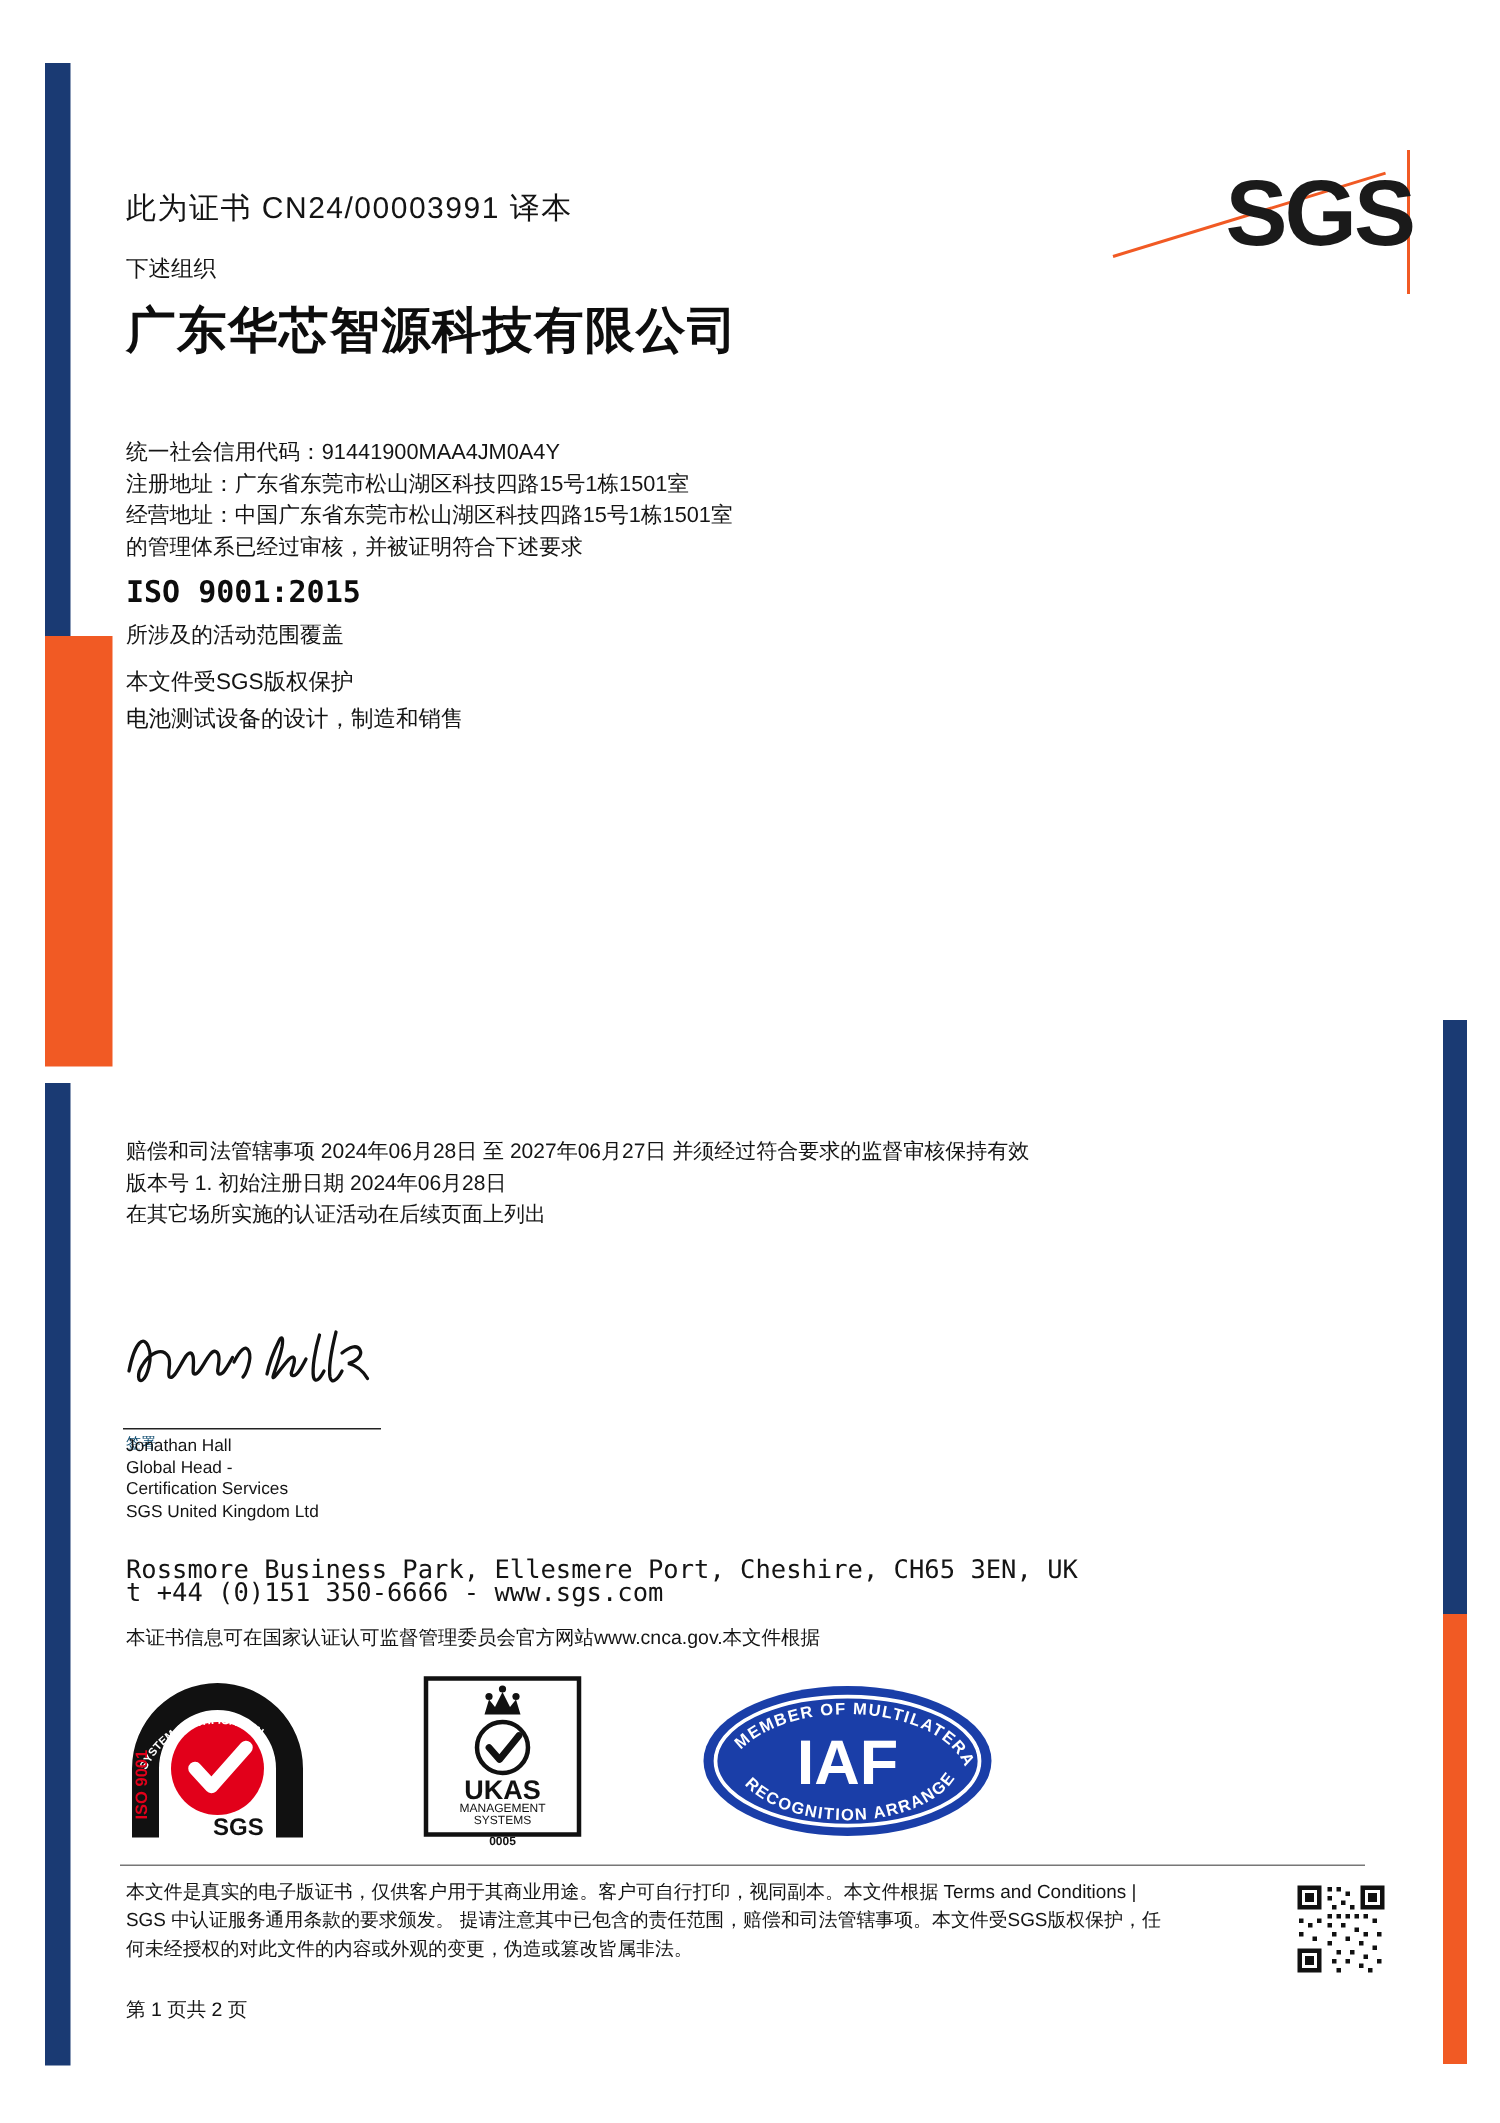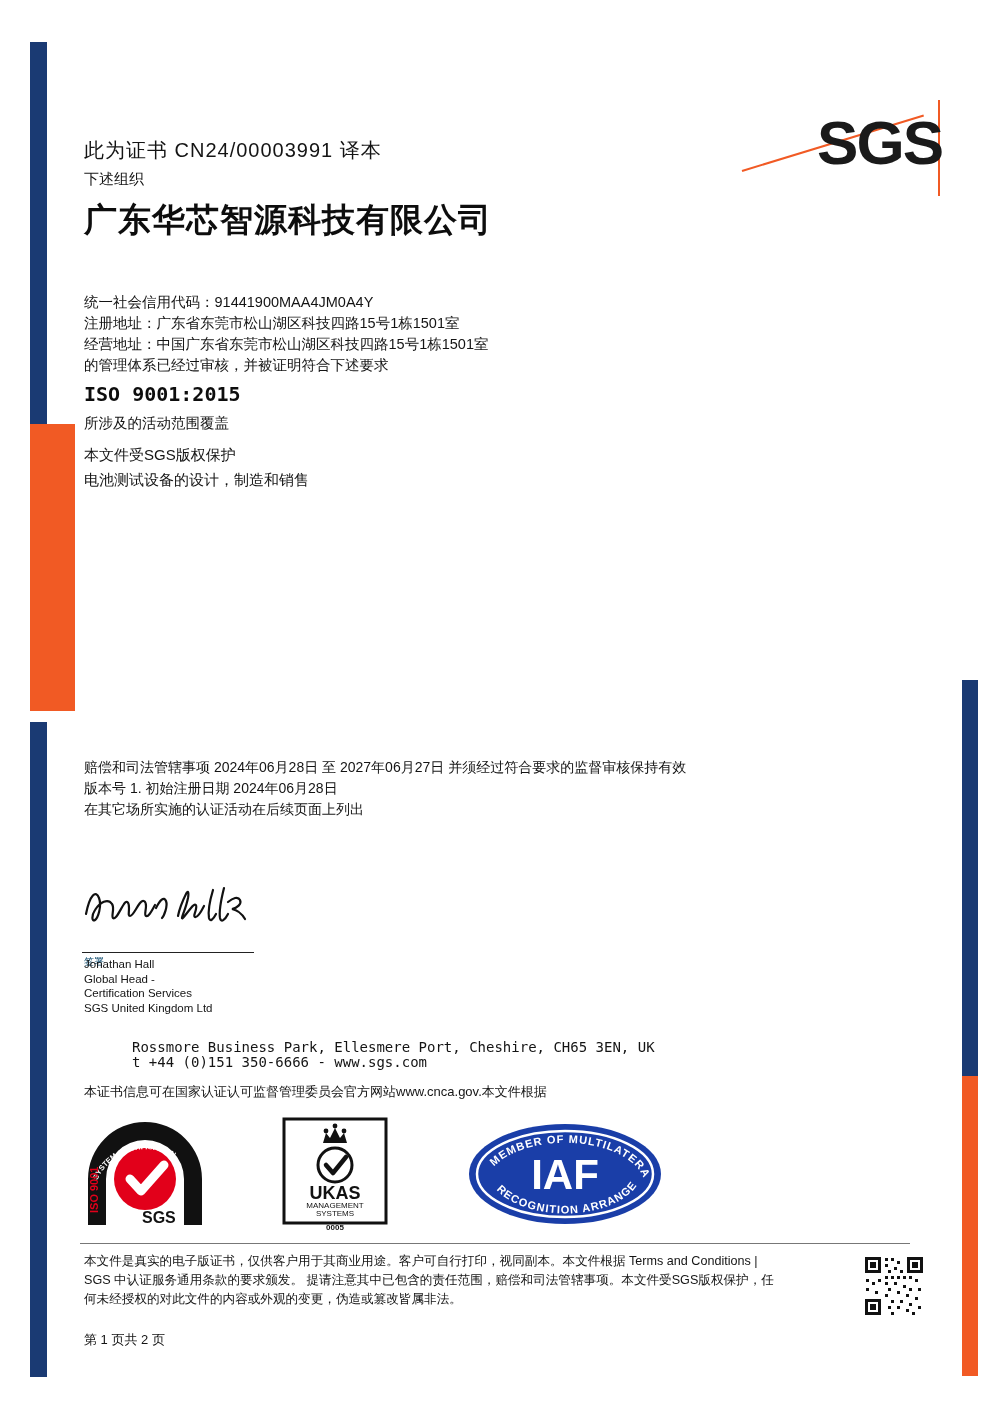--- a/index.html
+++ b/index.html
@@ -103,21 +103,20 @@
     height: 96px;
     background: #f15a24;
   }
   .line-translation {
     position: absolute;
     left: 84px;
     top: 125px;
     font-size: 20px;
     letter-spacing: 1px;
     color: #141414;
-    margin-top: 12px;
   }
   .line-org-label {
     position: absolute;
     left: 84px;
     top: 170px;
     font-size: 15px;
     color: #141414;
   }
   .org-name {
     position: absolute;
@@ -201,24 +200,23 @@
     font-family: Liberation Sans, sans-serif;
     font-size: 11.5px;
     line-height: 14.5px;
     color: #141414;
   }
   .addr-block {
     position: absolute;
     left: 84px;
     top: 1040px;
     font-family: "DejaVu Sans Mono", monospace;
-    font-size: 14px;
+    font-size: 17px;
     line-height: 15px;
     color: #141414;
-    margin-left: 48px;
   }
   .cnca-line {
     position: absolute;
     left: 84px;
     top: 1083px;
     font-size: 13px;
     color: #141414;
   }
 
   

